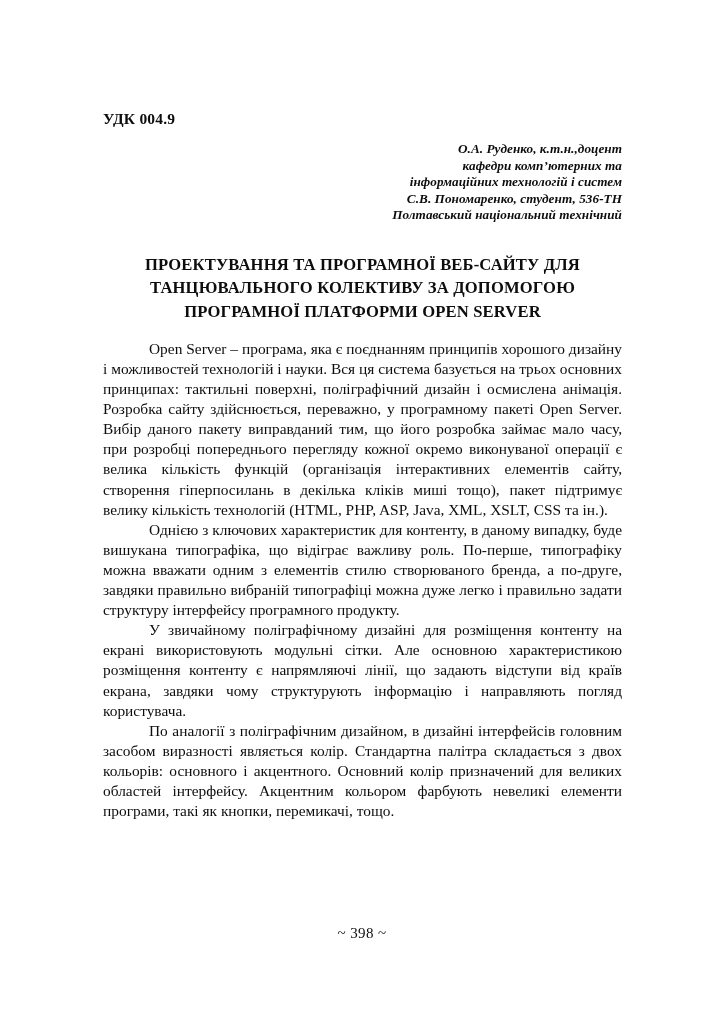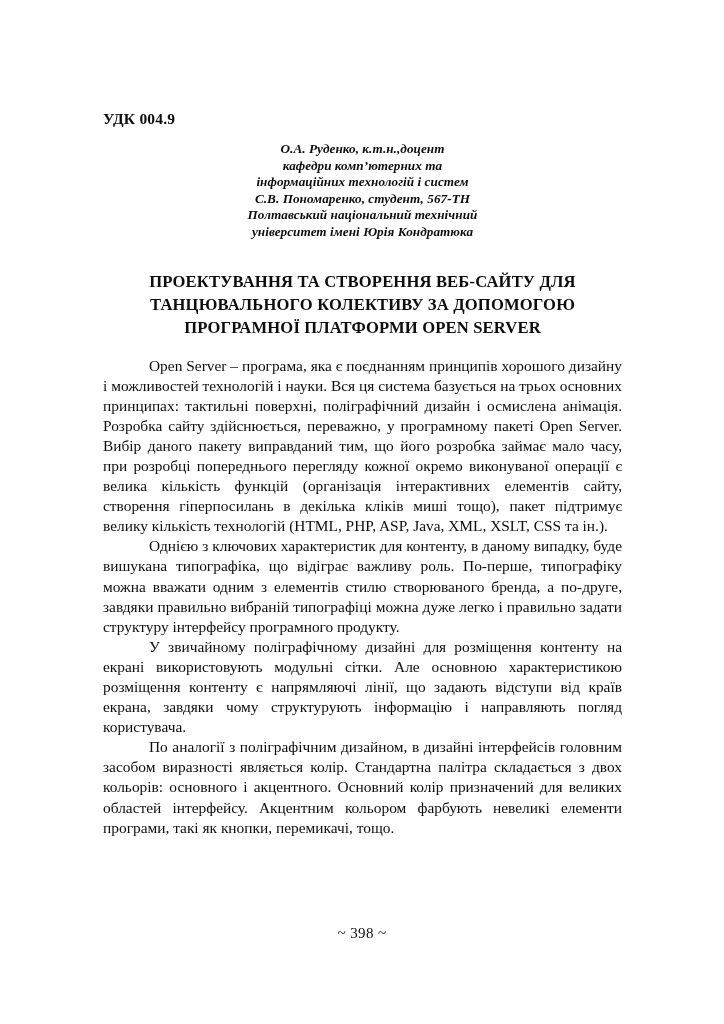--- a/index.html
+++ b/index.html
@@ -34,21 +34,21 @@
     margin-top: 110px;
     font-size: 15.5px;
     font-weight: bold;
     letter-spacing: 0.2px;
     line-height: 1.1;
   }
 
   
   .authors {
     margin-top: 14px;
-    text-align: center;
+    text-align: right;
     font-style: italic;
     font-weight: bold;
     font-size: 13.2px;
     line-height: 16.6px;
     letter-spacing: 0.05px;
   }
   .authors .aline {
     display: block;
     white-space: nowrap;
   }
@@ -97,27 +97,26 @@
 <div class="page">
 
   <div class="content">
 
     <div class="udc">УДК 004.9</div>
 
     <div class="authors">
       <span class="aline">О.А. Руденко, к.т.н.,доцент</span>
       <span class="aline">кафедри комп’ютерних та</span>
       <span class="aline">інформаційних технологій і систем</span>
-      <span class="aline">С.В. Пономаренко, студент, 567-ТН</span>
+      <span class="aline">С.В. Пономаренко, студент, 536-ТН</span>
       <span class="aline">Полтавський національний технічний</span>
-      <span class="aline">університет імені Юрія Кондратюка</span>
     </div>
 
     <h1 class="title">
-      <span class="tline">ПРОЕКТУВАННЯ ТА СТВОРЕННЯ ВЕБ-САЙТУ ДЛЯ</span>
+      <span class="tline">ПРОЕКТУВАННЯ ТА ПРОГРАМНОЇ ВЕБ-САЙТУ ДЛЯ</span>
       <span class="tline">ТАНЦЮВАЛЬНОГО КОЛЕКТИВУ ЗА ДОПОМОГОЮ</span>
       <span class="tline">ПРОГРАМНОЇ ПЛАТФОРМИ OPEN SERVER</span>
     </h1>
 
     <div class="body">
       <p>Open Server – програма, яка є поєднанням принципів хорошого дизайну і можливостей технологій і науки. Вся ця система базується на трьох основних принципах: тактильні поверхні, поліграфічний дизайн і осмислена анімація. Розробка сайту здійснюється, переважно, у програмному пакеті Open Server. Вибір даного пакету виправданий тим, що його розробка займає мало часу, при розробці попереднього перегляду кожної окремо виконуваної операції є велика кількість функцій (організація інтерактивних елементів сайту, створення гіперпосилань в декілька кліків миші тощо), пакет підтримує велику кількість технологій (HTML, PHP, ASP, Java, XML, XSLT, CSS та ін.).</p>
       <p>Однією з ключових характеристик для контенту, в даному випадку, буде вишукана типографіка, що відіграє важливу роль. По-перше, типографіку можна вважати одним з елементів стилю створюваного бренда, а по-друге, завдяки правильно вибраній типографіці можна дуже легко і правильно задати структуру інтерфейсу програмного продукту.</p>
       <p>У звичайному поліграфічному дизайні для розміщення контенту на екрані використовують модульні сітки. Але основною характеристикою розміщення контенту є напрямляючі лінії, що задають відступи від країв екрана, завдяки чому структурують інформацію і направляють погляд користувача.</p>
       <p>По аналогії з поліграфічним дизайном, в дизайні інтерфейсів головним засобом виразності являється колір. Стандартна палітра складається з двох кольорів: основного і акцентного. Основний колір призначений для великих областей інтерфейсу. Акцентним кольором фарбують невеликі елементи програми, такі як кнопки, перемикачі, тощо.</p>
     </div>

